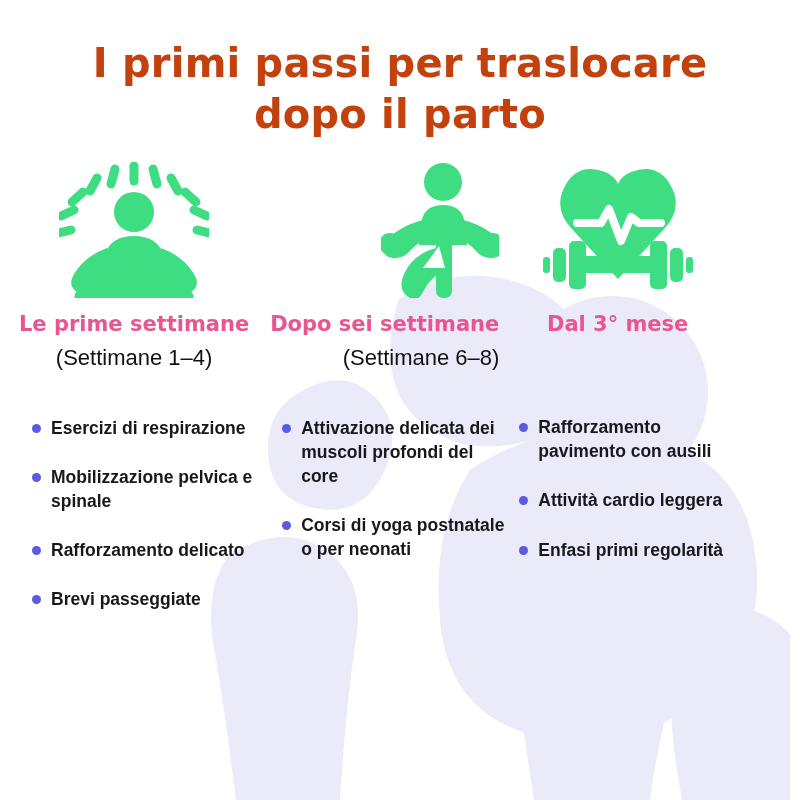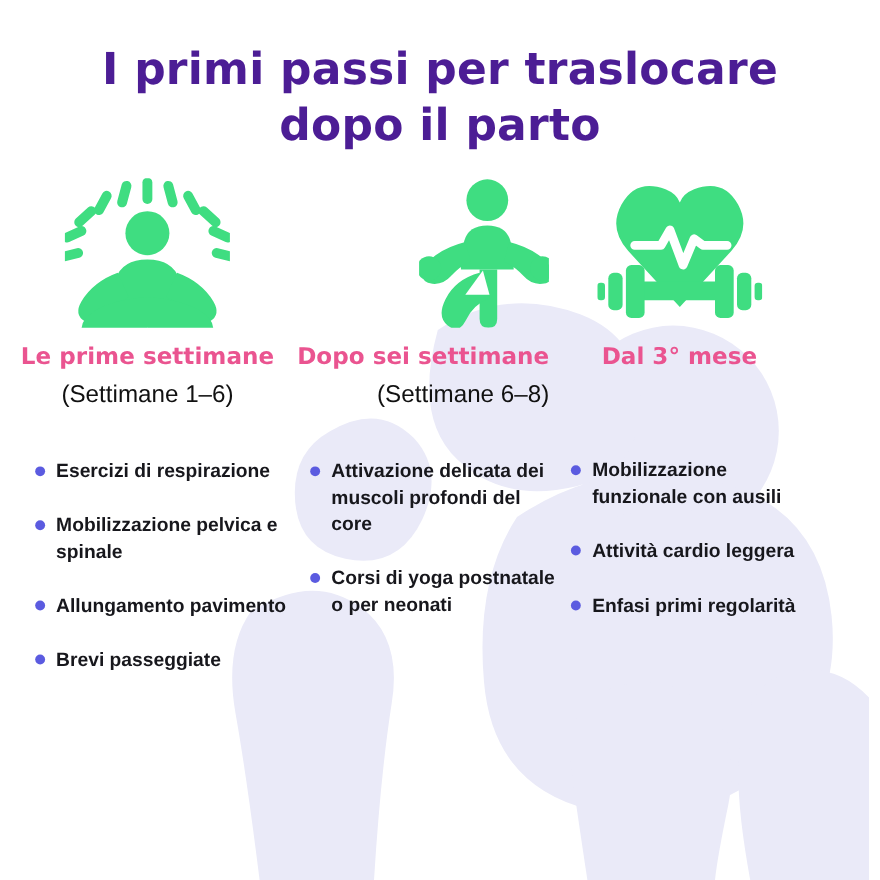--- a/index.html
+++ b/index.html
@@ -43,21 +43,21 @@
     z-index: 2;
     text-align: center;
   }
   .title {
     margin: 0;
     font-family: "DejaVu Sans", sans-serif;
     font-weight: 700;
     font-size: 40px;
     line-height: 1.28;
     letter-spacing: 0.2px;
-    color: #4c1d95;
+    color: #c2410c;
     padding: 0 40px;
   }
 
   
   .columns {
     position: absolute;
     left: 0;
     top: 160px;
     width: 732px;
     z-index: 2;
@@ -195,33 +195,33 @@
 
             <path d="M48 86 q-22 8 -33 26 q-7 12 3 18 q10 6 18 -4 q9 -12 22 -18 Z"></path>
 
             <path d="M102 86 q22 8 33 26 q7 12 -3 18 q-10 6 -18 -4 q-9 -12 -22 -18 Z"></path>
 
             <path d="M75 108 q-30 2 -47 12 q-16 10 -12 20 q4 10 22 8 q22 -3 37 -12 q15 9 37 12 q18 2 22 -8 q4 -10 -12 -20 q-17 -10 -47 -12 Z"></path>
           </g>
         </svg>
       </div>
       <div class="col-head">Le prime settimane</div>
-      <div class="col-sub">(Settimane 1–6)</div>
+      <div class="col-sub">(Settimane 1–4)</div>
       <ul class="bullets">
         <li class="bullet">
           <span class="dot"></span>
           <span>Esercizi di respirazione</span>
         </li>
         <li class="bullet">
           <span class="dot"></span>
           <span>Mobilizzazione pelvica e spinale</span>
         </li>
         <li class="bullet">
           <span class="dot"></span>
-          <span>Allungamento pavimento</span>
+          <span>Rafforzamento delicato</span>
         </li>
         <li class="bullet">
           <span class="dot"></span>
           <span>Brevi passeggiate</span>
         </li>
       </ul>
     </div>
 
     <div class="col col-2">
       <div class="icon-wrap">
@@ -278,21 +278,21 @@
             <rect x="0" y="92" width="7" height="16" rx="3"></rect>
             <rect x="143" y="92" width="7" height="16" rx="3"></rect>
           </g>
         </svg>
       </div>
       <div class="col-head">Dal 3° mese</div>
       <div class="col-sub"></div>
       <ul class="bullets">
         <li class="bullet">
           <span class="dot"></span>
-          <span>Mobilizzazione funzionale con ausili</span>
+          <span>Rafforzamento pavimento con ausili</span>
         </li>
         <li class="bullet">
           <span class="dot"></span>
           <span>Attività cardio leggera</span>
         </li>
         <li class="bullet">
           <span class="dot"></span>
           <span>Enfasi primi regolarità</span>
         </li>
       </ul>

